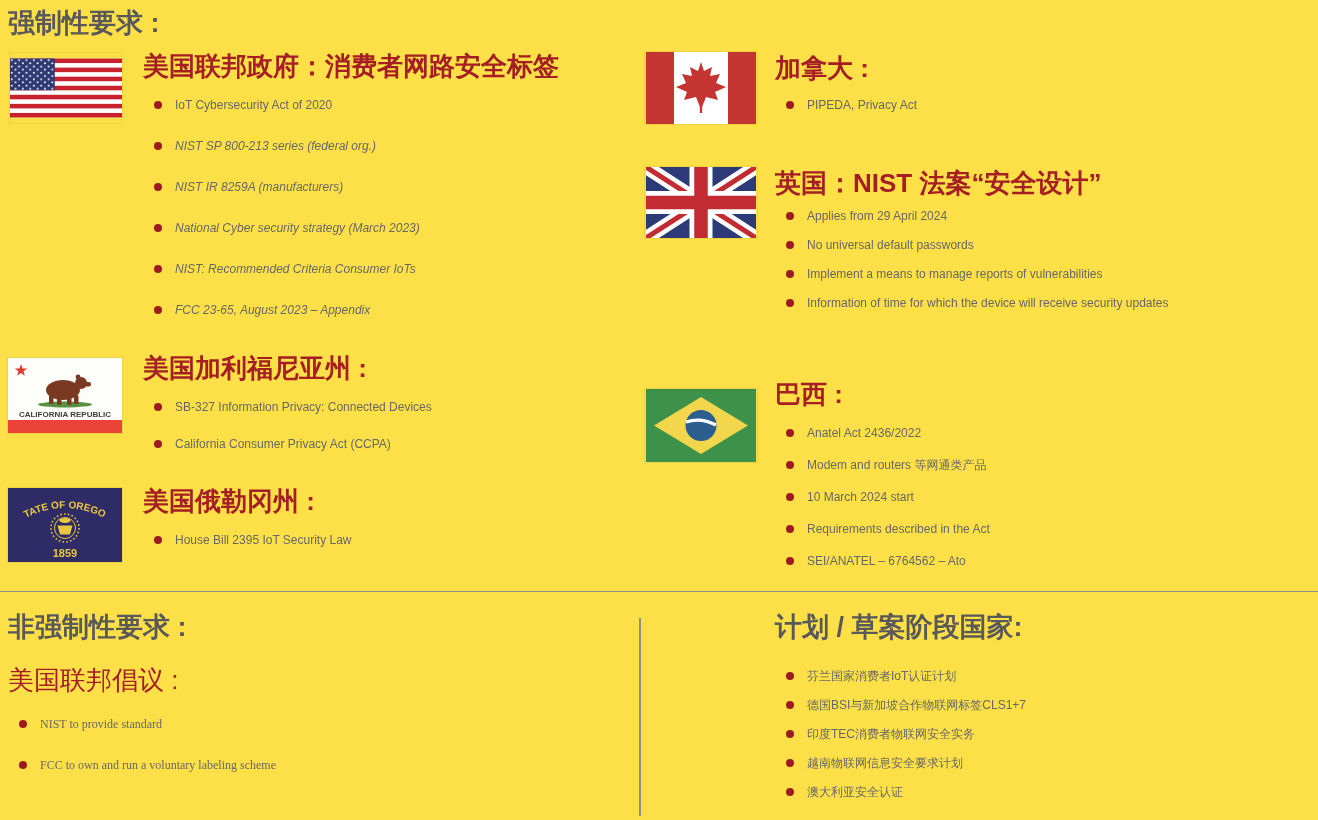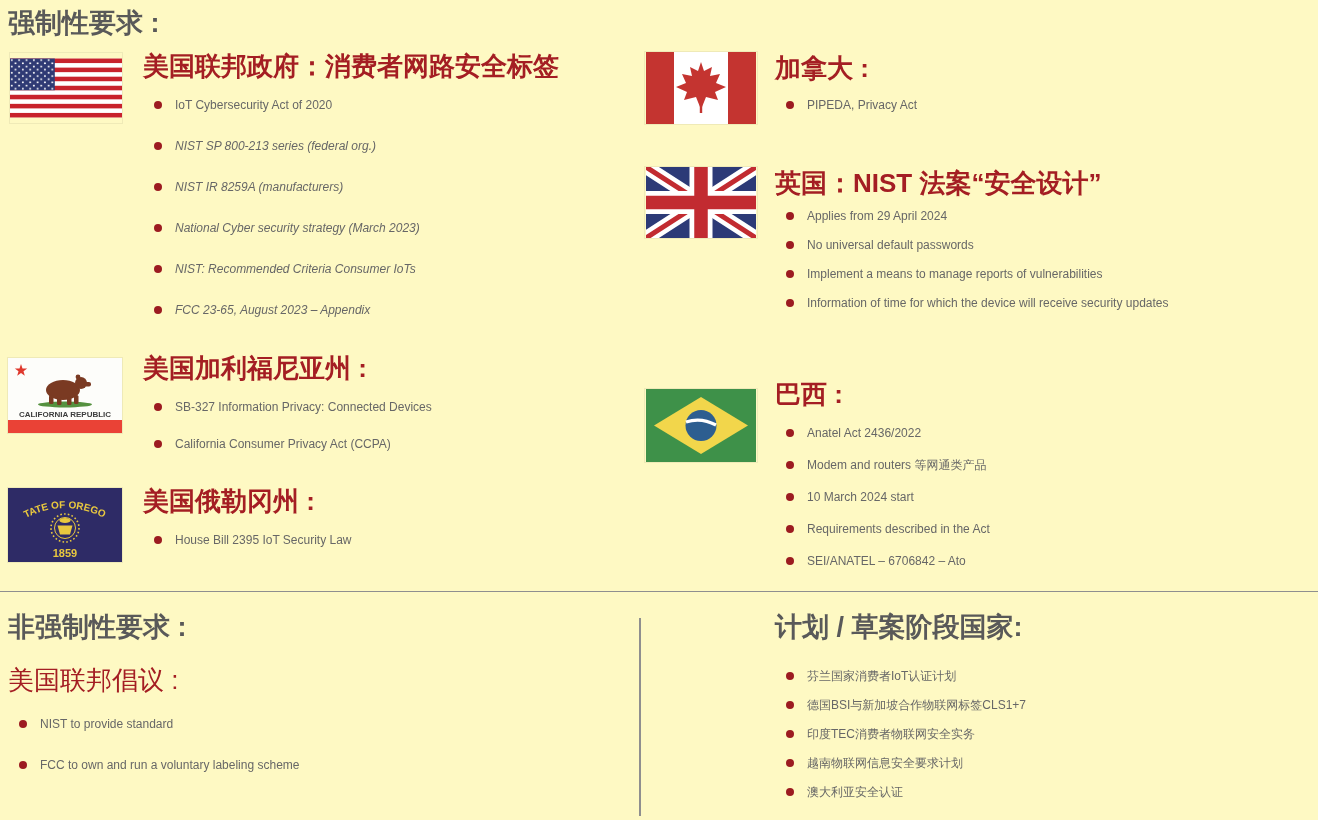--- a/index.html
+++ b/index.html
@@ -3,21 +3,21 @@
 <meta charset="utf-8">
 <style>
   :root{
     --red:#a41e23;
     --dot:#9c1b20;
     --txt:#676767;
     --title:#595959;
   }
   html,body{margin:0;padding:0;background:#fff;}
   body{font-family:"Liberation Sans","DejaVu Sans",sans-serif;}
-  .canvas{position:relative;width:1318px;height:820px;background:#fef9c3;overflow:hidden;}
+  .canvas{position:relative;width:1318px;height:820px;background:#fde047;overflow:hidden;}
 
   .section-title{position:absolute;margin:0;font-size:27px;font-weight:bold;color:var(--title);line-height:34px;}
 
   .group{position:absolute;}
   .group .flag{position:absolute;left:0;top:0;}
   .group .flag svg{display:block;box-shadow:0 0 0 1px rgba(0,0,0,0.06);}
   .group .content{margin-left:135px;}
   .group.right .content{margin-left:130px;}
   .group h2{margin:0;font-size:26px;font-weight:bold;color:var(--red);line-height:33px;}
 
@@ -40,21 +40,21 @@
   .g-uk li+li{margin-top:5px;}
   .g-uk li::before{top:9px;}
   .g-br li+li{margin-top:8px;}
 
   .hdiv{position:absolute;left:0;top:591px;width:1318px;height:0;border:none;border-top:1.5px solid #8f8f8f;margin:0;}
   .vdiv{position:absolute;left:639px;top:618px;width:2px;height:198px;background:#8f8f8f;}
 
   .bottom-left{position:absolute;left:8px;top:610px;width:600px;}
   .bottom-left h2{margin:20px 0 0;font-size:26px;font-weight:normal;color:var(--red);line-height:32px;}
   .bottom-left ul.blist{margin-top:16px;}
-  .bottom-left li{padding-left:28px;}
+  .bottom-left li{padding-left:28px;font-family:Liberation Serif, serif;}
   .bottom-left li::before{left:6px;}
   .bottom-left li+li{margin-top:17px;}
   .bl-title{position:static;}
 
   .bottom-right{position:absolute;left:775px;top:610px;width:540px;}
   .bottom-right ul.blist{margin-top:20px;}
   .bottom-right li{font-size:21px;line-height:26px;padding-left:33px;}
   .bottom-right li::before{left:10px;top:9px;}
   .bottom-right li+li{margin-top:5px;}
 </style>
@@ -210,21 +210,21 @@
         <path d="M40,33 Q55,28 70,36" fill="none" stroke="#ffffff" stroke-width="3.2"></path>
       </svg>
     </div>
     <div class="content">
       <h2>巴西 :</h2>
       <ul class="blist">
         <li>Anatel Act 2436/2022</li>
         <li>Modem and routers 等网通类产品</li>
         <li>10 March 2024 start</li>
         <li>Requirements described in the Act</li>
-        <li>SEI/ANATEL – 6706842 – Ato</li>
+        <li>SEI/ANATEL – 6764562 – Ato</li>
       </ul>
     </div>
   </section>
 
   <hr class="hdiv">
   <div class="vdiv"></div>
 
   <section class="bottom-left">
     <h1 class="section-title bl-title">非强制性要求 :</h1>
     <h2>美国联邦倡议 :</h2>

